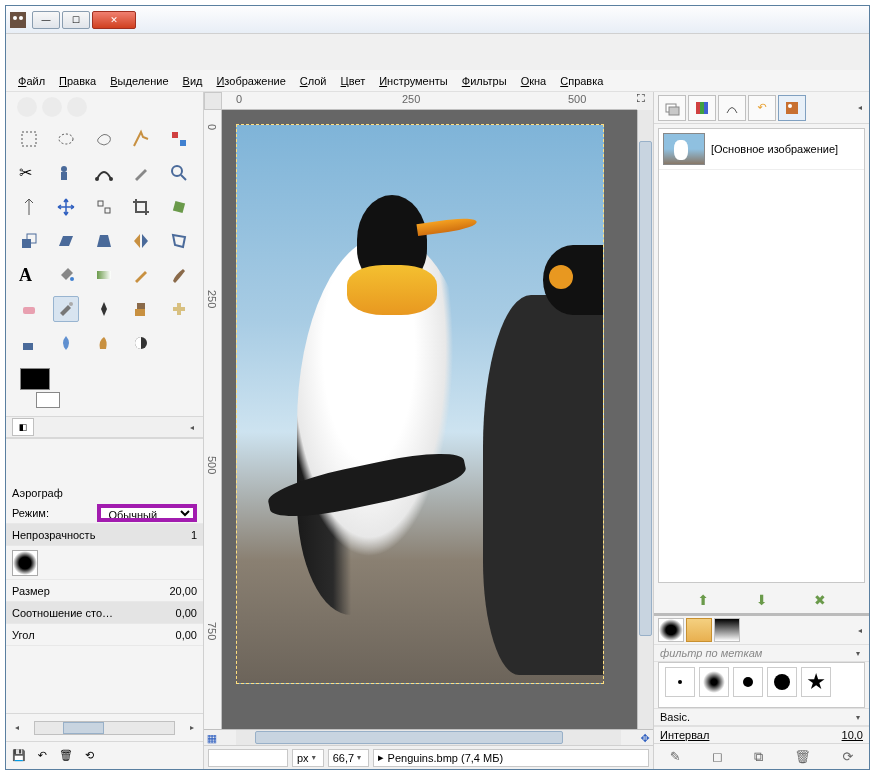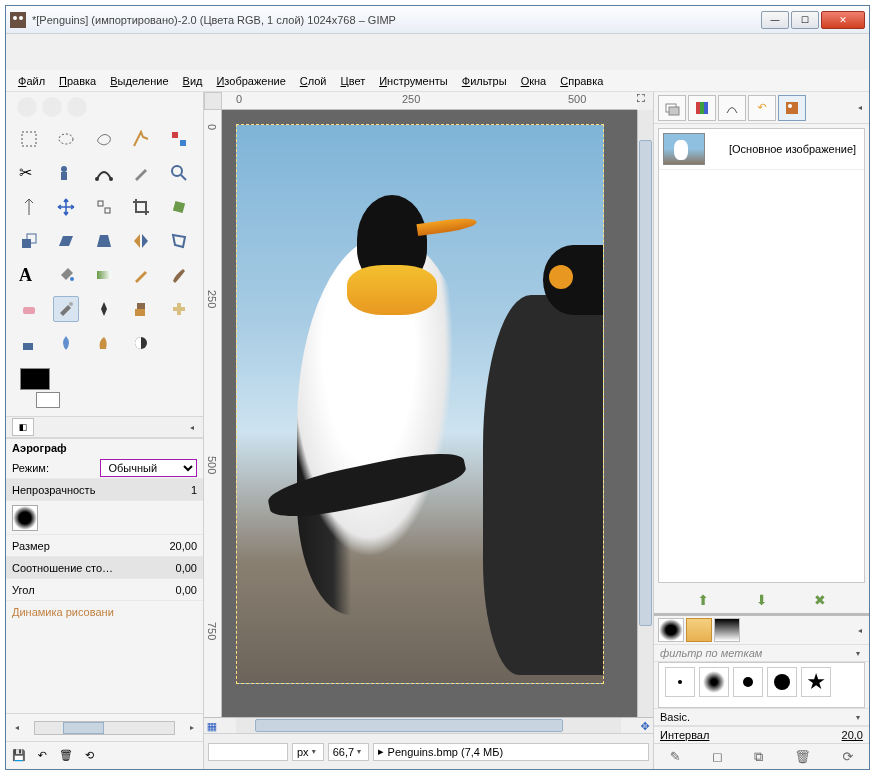--- a/index.html
+++ b/index.html
@@ -31,26 +31,26 @@
 
 .color-area { padding: 8px 14px; }
 .color-swatches { position: relative; width: 46px; height: 40px; }
 .fg { position: absolute; top: 0; left: 0; width: 30px; height: 22px; background: #000; border: 1px solid #888; }
 .bg { position: absolute; bottom: 0; right: 6px; width: 24px; height: 16px; background: #fff; border: 1px solid #888; }
 
 .dock-tabs { height: 22px; display: flex; align-items: center; padding: 0 6px; gap: 4px; border-top: 1px solid #d8d8d8; border-bottom: 1px solid #d8d8d8; background:#f0f0f0; }
 .dock-tab { width: 22px; height: 18px; border: 1px solid #c0c0c0; background: #fff; cursor: pointer; display:flex;align-items:center;justify-content:center; font-size:9px;}
 
 .tool-options { flex: 1; overflow: hidden; border-top: 1px solid #d8d8d8; }
-.opt-title { font-weight: bold; padding: 3px 6px; }
+.opt-title { font-weight: normal; padding: 3px 6px; margin-top: 45px; }
 .opt-row { display: flex; align-items: center; padding: 2px 6px; border-bottom: 1px solid #e8e8e8; height: 22px; }
 .opt-row.shaded { background: #e4e4e4; }
 .opt-label { flex: 1; white-space: nowrap; overflow: hidden; text-overflow: ellipsis; }
 .opt-val { width: 44px; text-align: right; }
-.opt-select { flex: 1; border: 1px solid #a21caf; background:#fff; height: 18px; padding: 0 4px; }
+.opt-select { flex: 1; border: 4px solid #a21caf; background:#fff; height: 18px; padding: 0 4px; }
 .brush-prev { width:26px; height:26px; border:1px solid #aaa; background: radial-gradient(circle, #000 35%, #fff 70%); margin-right:6px; }
 
 .bottom-icons { height: 28px; display: flex; align-items: center; padding: 0 6px; gap: 12px; border-top: 1px solid #d8d8d8; }
 .bottom-icons .scrollbar-h { flex:1; height:14px; background:#e8e8e8; border:1px solid #c0c0c0; position:relative; }
 .bottom-icons .scrollbar-h .thumb { position:absolute; left:20%; width:30%; top:0; bottom:0; background:#c8d4e0; border:1px solid #98b0c8; }
 
 .canvas-area { flex: 1; display: flex; flex-direction: column; background: #f0f0f0; }
 .ruler-row { display: flex; height: 18px; }
 .ruler-corner { width: 18px; height: 18px; background: #e8e8e8; border: 1px solid #c8c8c8; }
 .ruler-h { flex: 1; background: #f4f4f4; border-bottom: 1px solid #c0c0c0; position:relative; font-size:9px; color:#666; overflow:hidden; }
@@ -62,36 +62,36 @@
 .image { position: absolute; top: 14px; left: 14px; width: 368px; height: 560px; background: linear-gradient(180deg, #7fb4d8 0%, #a8cce4 35%, #cde3f0 55%, #8a8072 78%, #6c645a 100%); border: 1px dashed #ffdf7f; }
 .penguin { position:absolute; }
 .p1 { left:60px; top:110px; width:180px; height:380px; background: radial-gradient(ellipse at 40% 30%, #fff 30%, #e8e8e8 50%, transparent 55%), linear-gradient(90deg,#1a1a1a 0%, #2a2a2a 20%, transparent 30%); border-radius: 50% 50% 30% 30%; }
 .p1-head { position:absolute; left:120px; top:70px; width:70px; height:90px; background:#111; border-radius:50% 50% 40% 40%; }
 .p1-neck { position:absolute; left:110px; top:140px; width:90px; height:50px; background: linear-gradient(#f4c030, #e89820); border-radius:40%; }
 .p1-beak { position:absolute; left:180px; top:95px; width:60px; height:12px; background:linear-gradient(#f4a020,#d07010); border-radius:0 50% 50% 0; transform:rotate(-8deg); }
 .p2 { right:0; top:170px; width:120px; height:380px; background:#2a2a2a; border-radius:40% 0 0 30%; }
 .p2-head { position:absolute; right:0; top:120px; width:60px; height:70px; background:#111; border-radius:50% 0 0 50%; }
 .p2-ear { position:absolute; right:30px; top:140px; width:24px; height:24px; background:#e89820; border-radius:50%; }
 .flipper { position:absolute; left:30px; top:340px; width:200px; height:40px; background:#1a1a1a; border-radius:40%; transform:rotate(-12deg); }
-.statusbar-canvas { height: 36px; display: flex; align-items: center; background: #f0f0f0; border-top: 1px solid #d0d0d0; padding: 0 4px; gap: 4px; }
+.statusbar-canvas { height: 24px; display: flex; align-items: center; background: #f0f0f0; border-top: 1px solid #d0d0d0; padding: 0 4px; gap: 4px; }
 .status-seg { border: 1px solid #c8c8c8; background:#fff; padding: 1px 4px; height:18px; display:flex; align-items:center; }
 .status-seg.wide { flex:1; }
 .scrollbar-hc { height: 16px; display:flex; border-top:1px solid #c0c0c0; }
 .scrollbar-hc .track { flex:1; background:#e8e8e8; position:relative; margin:0 16px; }
 .scrollbar-hc .thumb { position:absolute; left:5%; width:80%; top:1px; bottom:1px; background:#c8d4e0; border:1px solid #98b0c8; border-radius:2px; }
 .scrollbar-vc { width: 16px; background:#e8e8e8; border-left:1px solid #c0c0c0; position:relative; }
 .scrollbar-vc .thumb { position:absolute; top:5%; height:80%; left:1px; right:1px; background:#c8d4e0; border:1px solid #98b0c8; border-radius:2px; }
 .nav-icon { width:16px; height:16px; display:flex; align-items:center; justify-content:center; color:#3060c0; cursor:pointer; }
 
 .right-panel { width: 216px; background: #f4f4f4; display: flex; flex-direction: column; border-left: 1px solid #d0d0d0; }
 .right-tabs { height: 32px; display: flex; align-items: center; padding: 2px 4px; gap: 2px; border-bottom:1px solid #d8d8d8; }
 .rtab { width: 28px; height: 26px; border: 1px solid #c0c0c0; background:#fafafa; cursor:pointer; display:flex; align-items:center; justify-content:center; }
 .rtab.active { background:#e8f0f8; border-color:#80a0c0; }
 .layers { flex: 1; background: #fff; margin: 4px; border: 1px solid #c8c8c8; }
-.layer-row { display: flex; align-items: center; padding: 4px; gap: 24px; border-bottom: 1px solid #eee; }
+.layer-row { display: flex; align-items: center; padding: 4px; gap: 6px; border-bottom: 1px solid #eee; }
 .layer-thumb { width: 42px; height: 32px; border: 1px solid #888; background: linear-gradient(180deg,#8fc0e0 50%,#887868 100%); position:relative; }
 .layer-thumb::after { content:''; position:absolute; left:10px; top:6px; width:14px; height:20px; background:#fff; border-radius:40%; }
 .layer-nav { height: 26px; display:flex; justify-content:space-around; align-items:center; padding:0 20px; }
 .layer-nav span { color:#6a9a4a; cursor:pointer; font-size:14px; }
 
 .brushes-block { border-top: 3px solid #bbb; display:flex; flex-direction:column; }
 .brush-tabs { height: 28px; display:flex; align-items:center; padding:2px 4px; gap:2px; }
 .btab { width:26px; height:24px; border:1px solid #c0c0c0; background:#fafafa; cursor:pointer; }
 .btab.sel { background: linear-gradient(#f4d080,#e8b050); border-color:#c89030; }
 .filter-row { padding: 2px 6px; display:flex; align-items:center; border-top:1px solid #e0e0e0; border-bottom:1px solid #e0e0e0; }
@@ -112,21 +112,20 @@
 <body>
 
 <div class="window">
 
   <div class="titlebar">
     <svg class="titlebar-icon" viewBox="0 0 16 16">
         <rect width="16" height="16" fill="#6a5040"></rect>
         <circle cx="5" cy="6" r="2" fill="#fff"></circle>
         <circle cx="11" cy="6" r="2" fill="#fff"></circle>
       </svg>
-    <span class="titlebar-text">*[Penguins] (импортировано)-2.0 (Цвета RGB, 1 слой) 1024x768 – GIMP</span>
     <div class="win-btns">
       <div class="win-btn">—</div>
       <div class="win-btn">☐</div>
       <div class="win-btn close">✕</div>
     </div>
   </div>
 
   <div class="menubar">
     <span class="menu-item">Файл</span>
     <span class="menu-item">Правка</span>
@@ -369,23 +368,20 @@
           <span class="opt-label">Размер</span>
           <span class="opt-val">20,00</span>
         </div>
         <div class="opt-row shaded">
           <span class="opt-label">Соотношение сто…</span>
           <span class="opt-val">0,00</span>
         </div>
         <div class="opt-row">
           <span class="opt-label">Угол</span>
           <span class="opt-val">0,00</span>
-        </div>
-        <div class="opt-row" style="border-bottom:none">
-          <span class="opt-label" style="color:#c08040">Динамика рисовани</span>
         </div>
       </div>
 
       <div class="bottom-icons">
         <span class="tri">◂</span>
         <div class="scrollbar-h">
             <div class="thumb"></div>
           </div>
         <span class="tri">▸</span>
       </div>
@@ -526,21 +522,21 @@
           <div class="bswatch">
               <span class="star">★</span>
             </div>
         </div>
         <div class="filter-row">
           <span style="flex:1">Basic.</span>
           <span class="tri">▾</span>
         </div>
         <div class="interval-row">
           <span style="flex:1">Интервал</span>
-          <span>20,0</span>
+          <span>10,0</span>
         </div>
         <div class="right-bottom">
           <span>✎</span>
           <span>◻</span>
           <span>⧉</span>
           <span>🗑</span>
           <span>⟳</span>
         </div>
       </div>
     </div>

